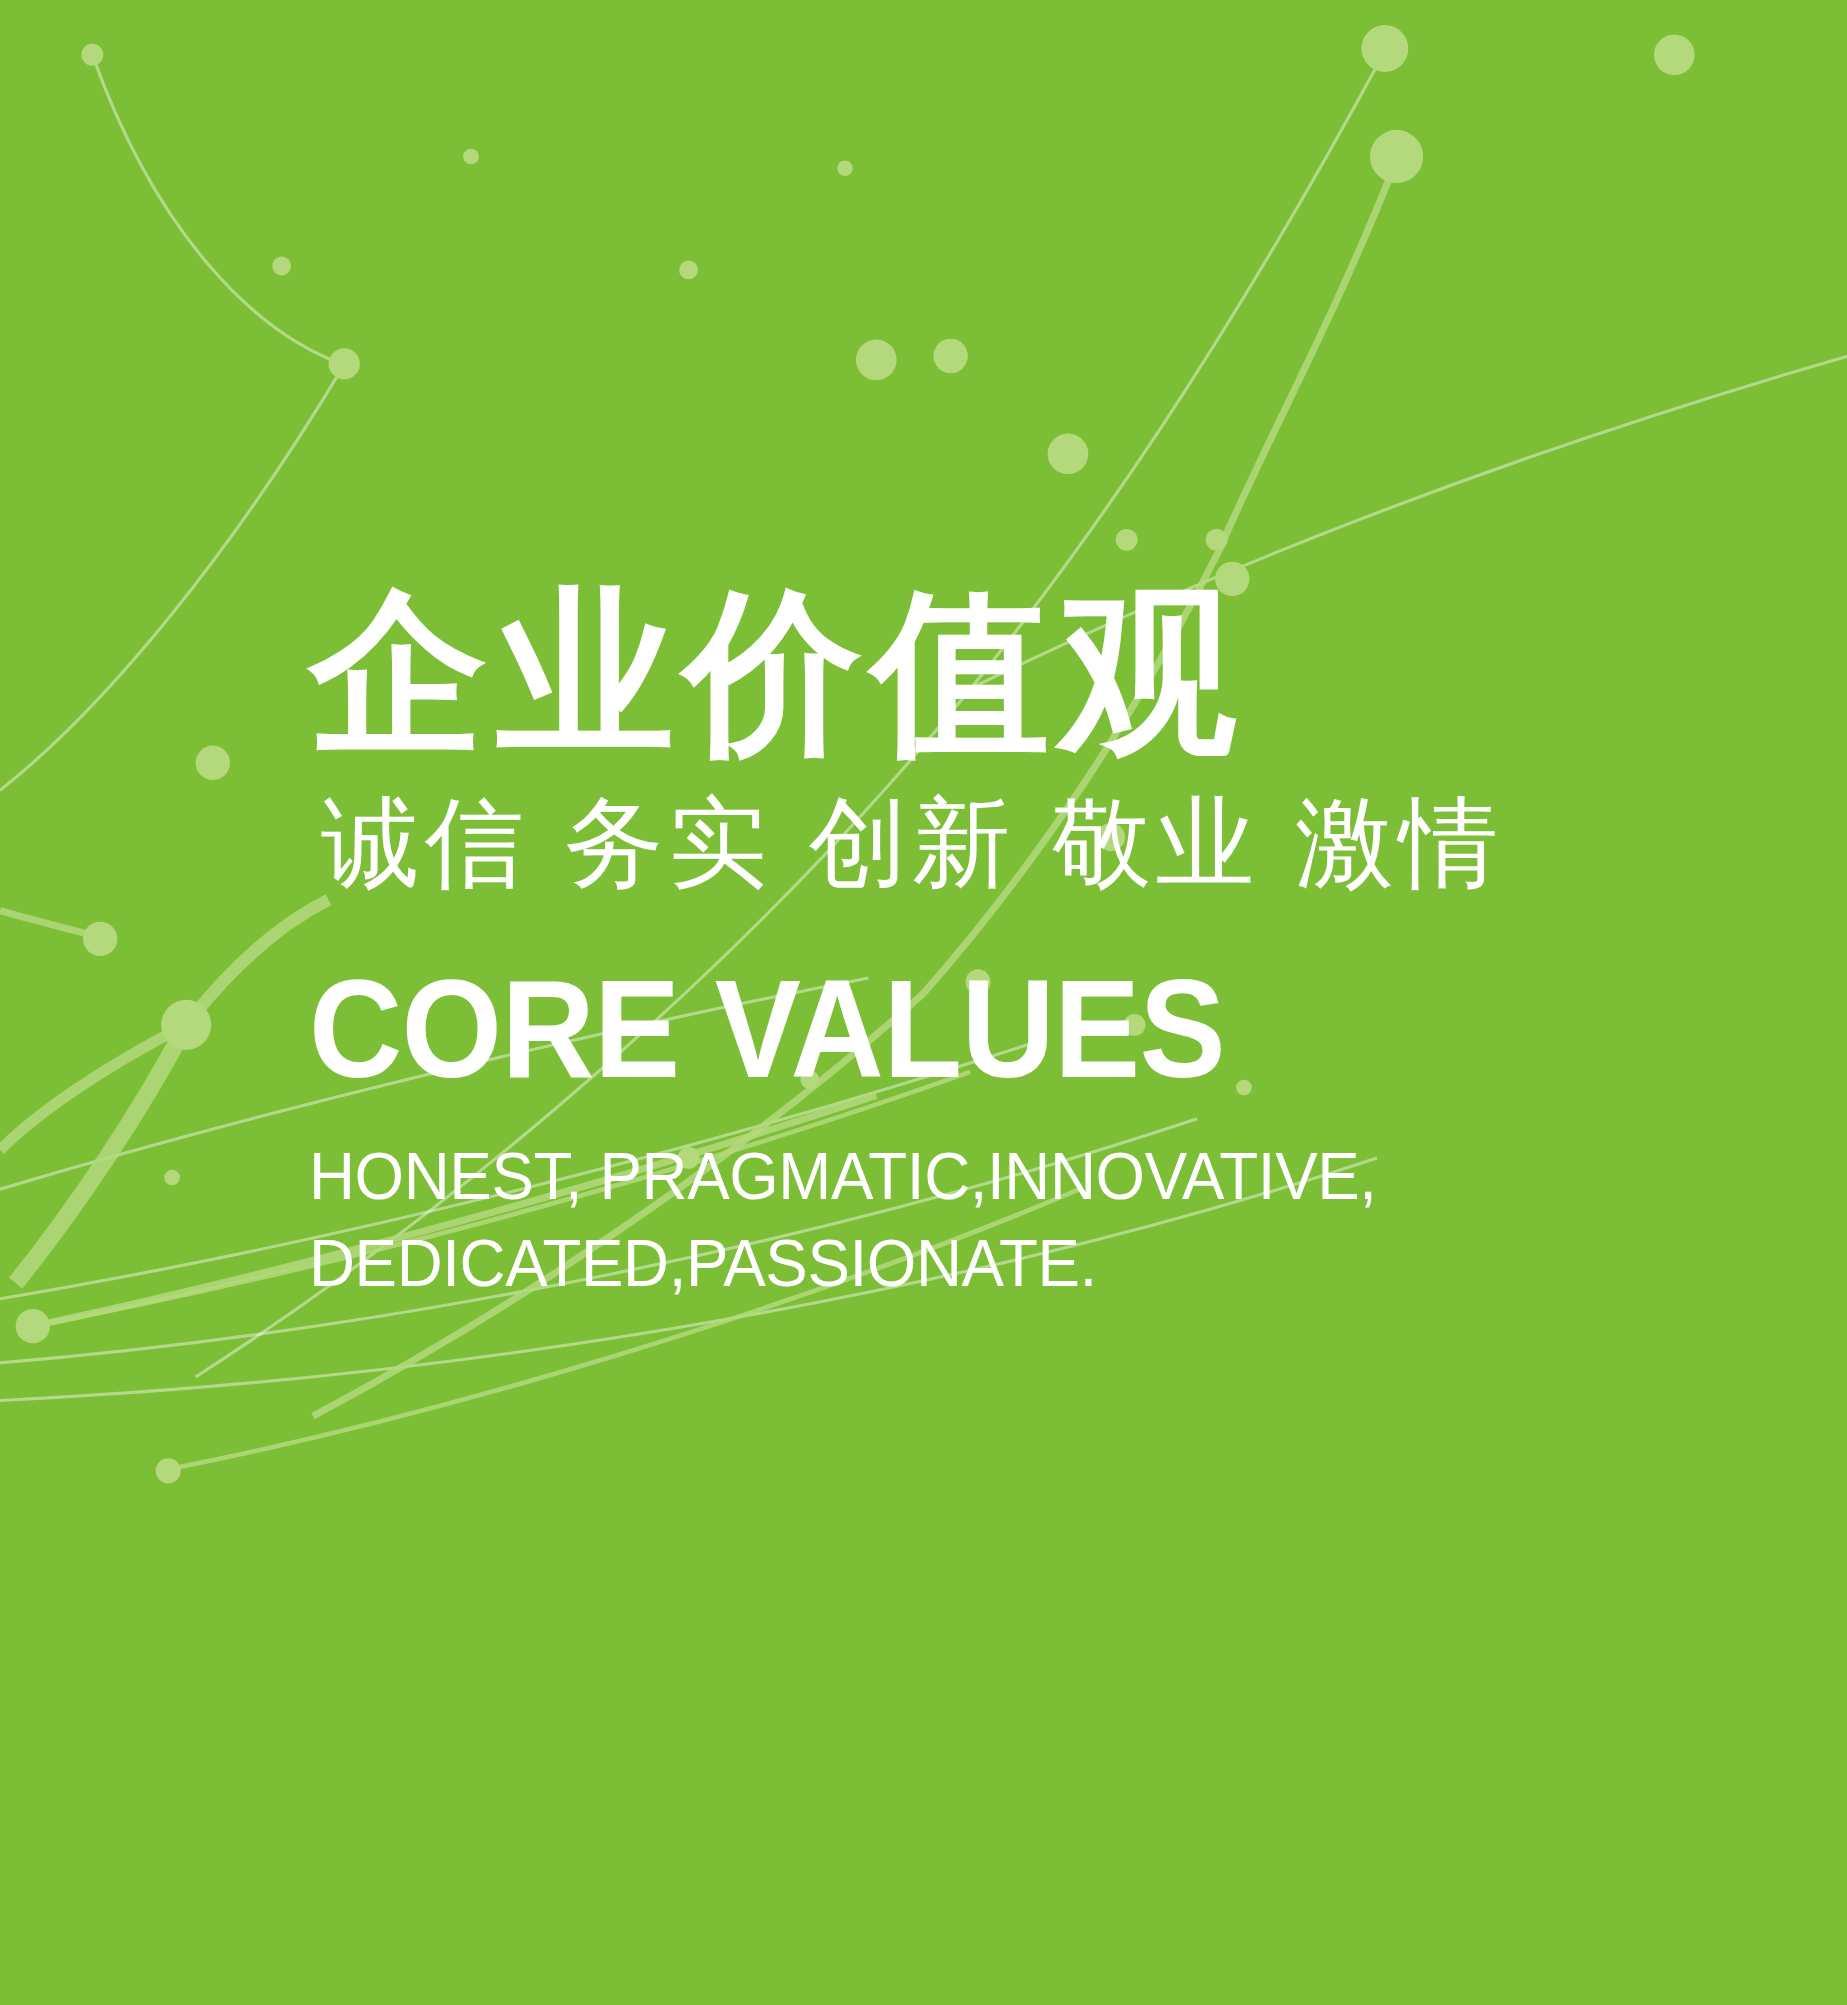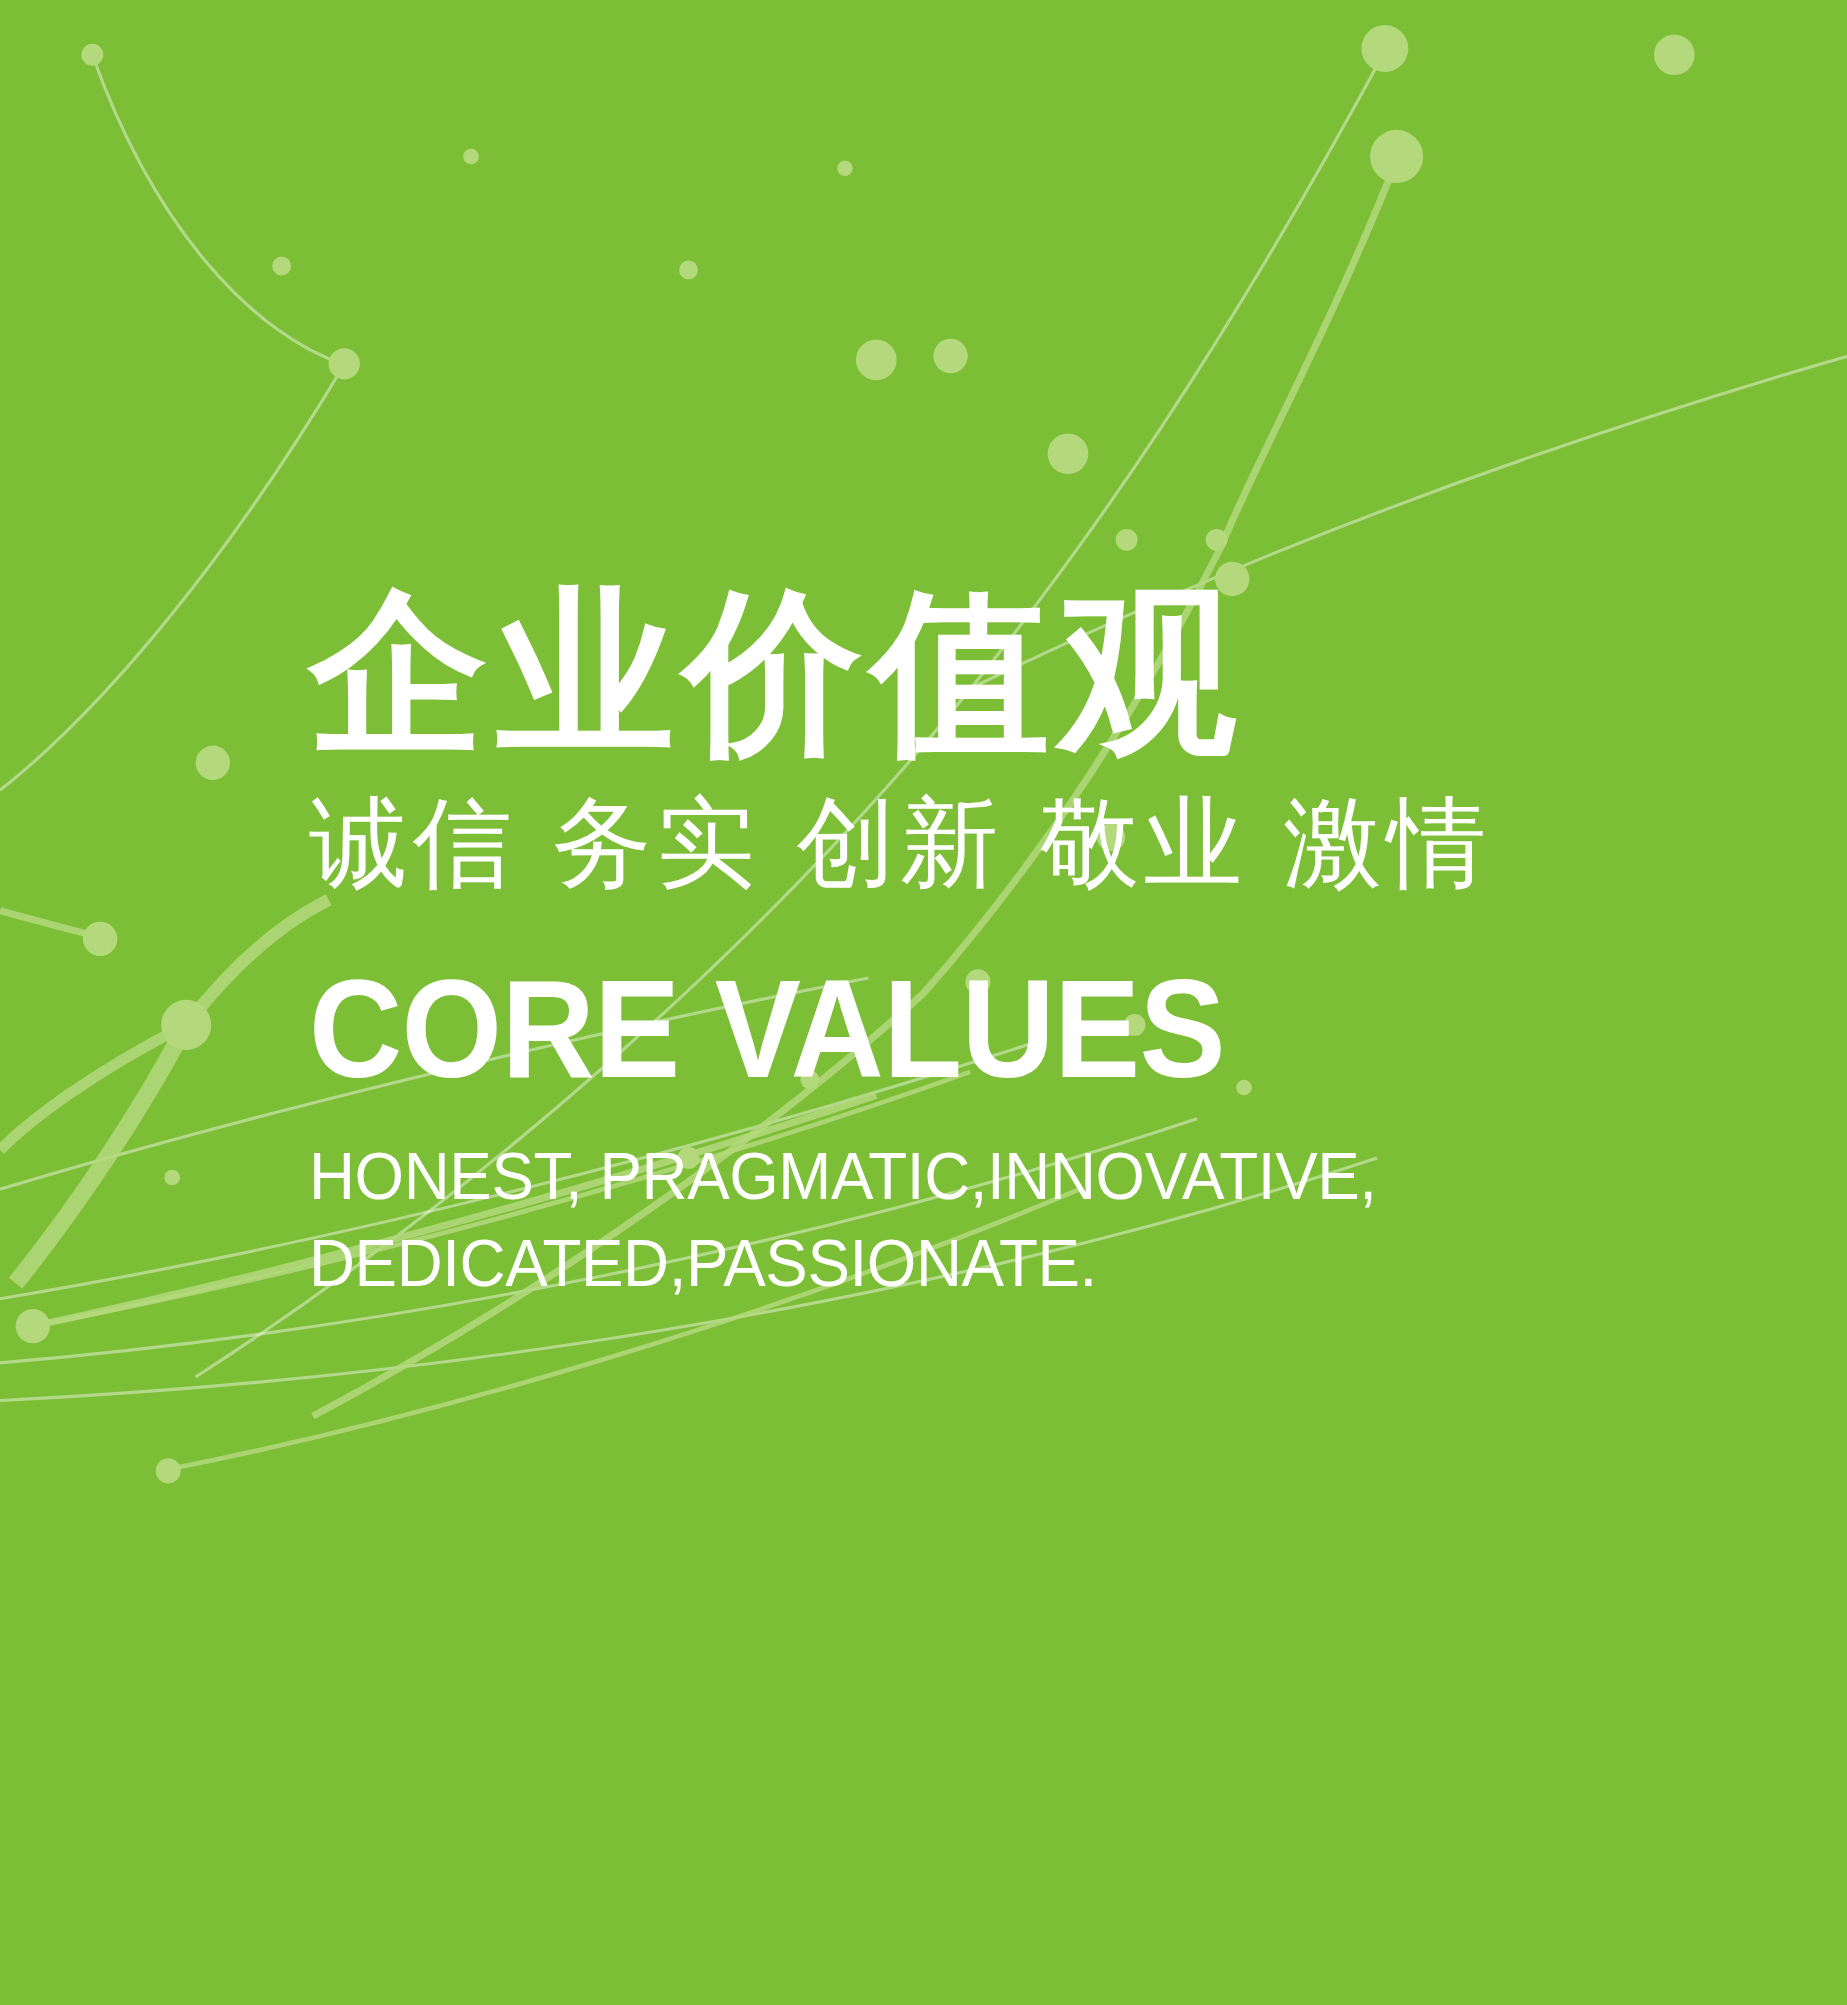--- a/index.html
+++ b/index.html
@@ -38,21 +38,21 @@
     margin: 0;
     font-family: "DejaVu Sans", "Liberation Sans", sans-serif;
   }
   .cn-sub {
     color: #ffffff;
     font-size: 99px;
     line-height: 1.2;
     font-weight: 400;
     letter-spacing: 4.7px;
     white-space: nowrap;
-    margin: 19px 0 0 0;
+    margin: 19px 0 0 12px;
     font-family: "DejaVu Sans", "Liberation Sans", sans-serif;
   }
   .en-title {
     color: #ffffff;
     font-size: 139px;
     line-height: 1.0;
     font-weight: 700;
     letter-spacing: -0.8px;
     margin: 56px 0 0 0;
     white-space: nowrap;

